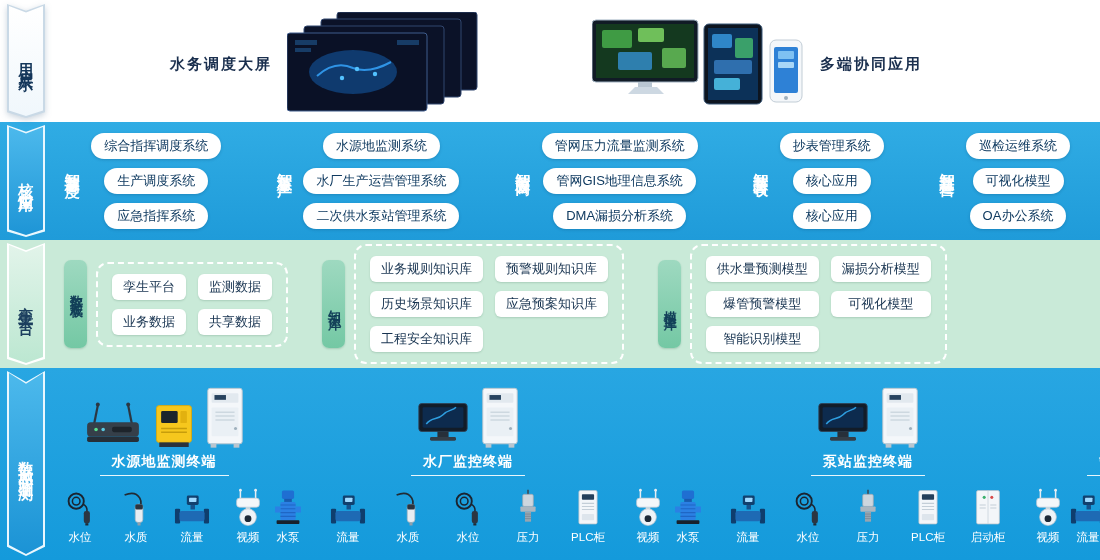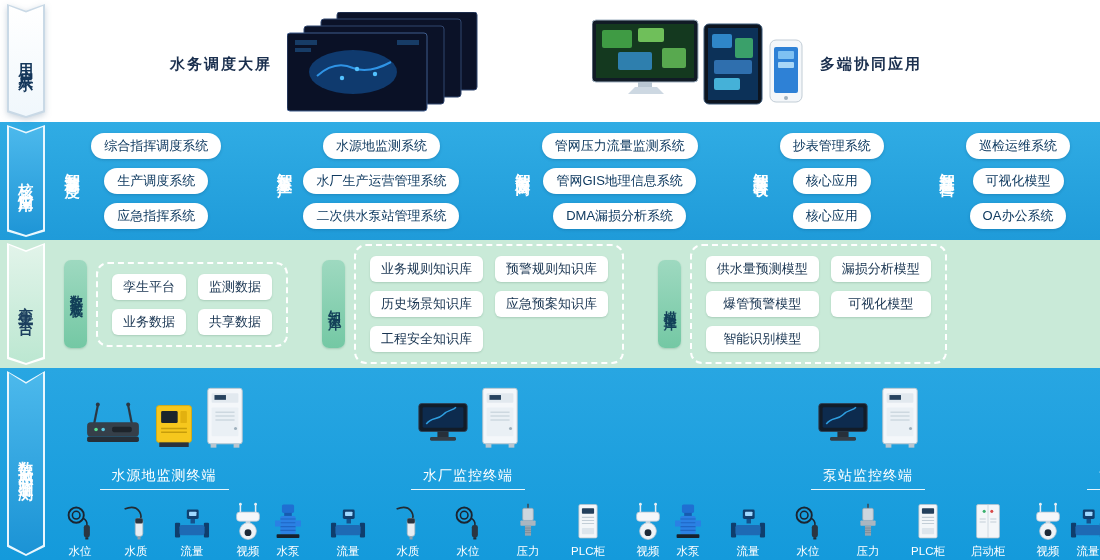--- a/index.html
+++ b/index.html
@@ -57,21 +57,21 @@
   .twin-box{border:2px dashed #fff;border-radius:12px;padding:10px 14px;display:grid;
             grid-template-columns:repeat(2,auto);gap:9px 12px}
   .twin-item{background:#fff;color:#16324f;font-size:13px;padding:4px 11px;border-radius:6px;text-align:center;
              box-shadow:0 1px 2px rgba(20,80,50,.18);white-space:nowrap}
 
   
   .sense-groups{position:absolute;inset:0;display:flex;align-items:flex-start;justify-content:space-between;padding:16px 26px 0 60px}
   .sense-group{display:flex;flex-direction:column;align-items:center}
   .station-row{display:flex;align-items:flex-end;gap:6px;height:66px}
   .station-icon svg,.sensor-icon svg{display:block}
-  .station-title{margin-top:17px;color:#fff;font-size:14px;font-weight:400;letter-spacing:1px;
+  .station-title{margin-top:3px;color:#fff;font-size:14px;font-weight:700;letter-spacing:1px;
                  border-bottom:1px solid rgba(255,255,255,.9);padding:0 12px 4px}
   .sensor-row{display:flex;margin-top:10px;gap:20px}
   .sensor-row.wide{gap:16px}
   .sensor{display:flex;flex-direction:column;align-items:center;width:40px}
   .sensor-label{margin-top:0;color:#fff;font-size:11.5px;font-weight:400;white-space:nowrap}
 </style>
 </head>
 <body>
 
 <div class="stage">

